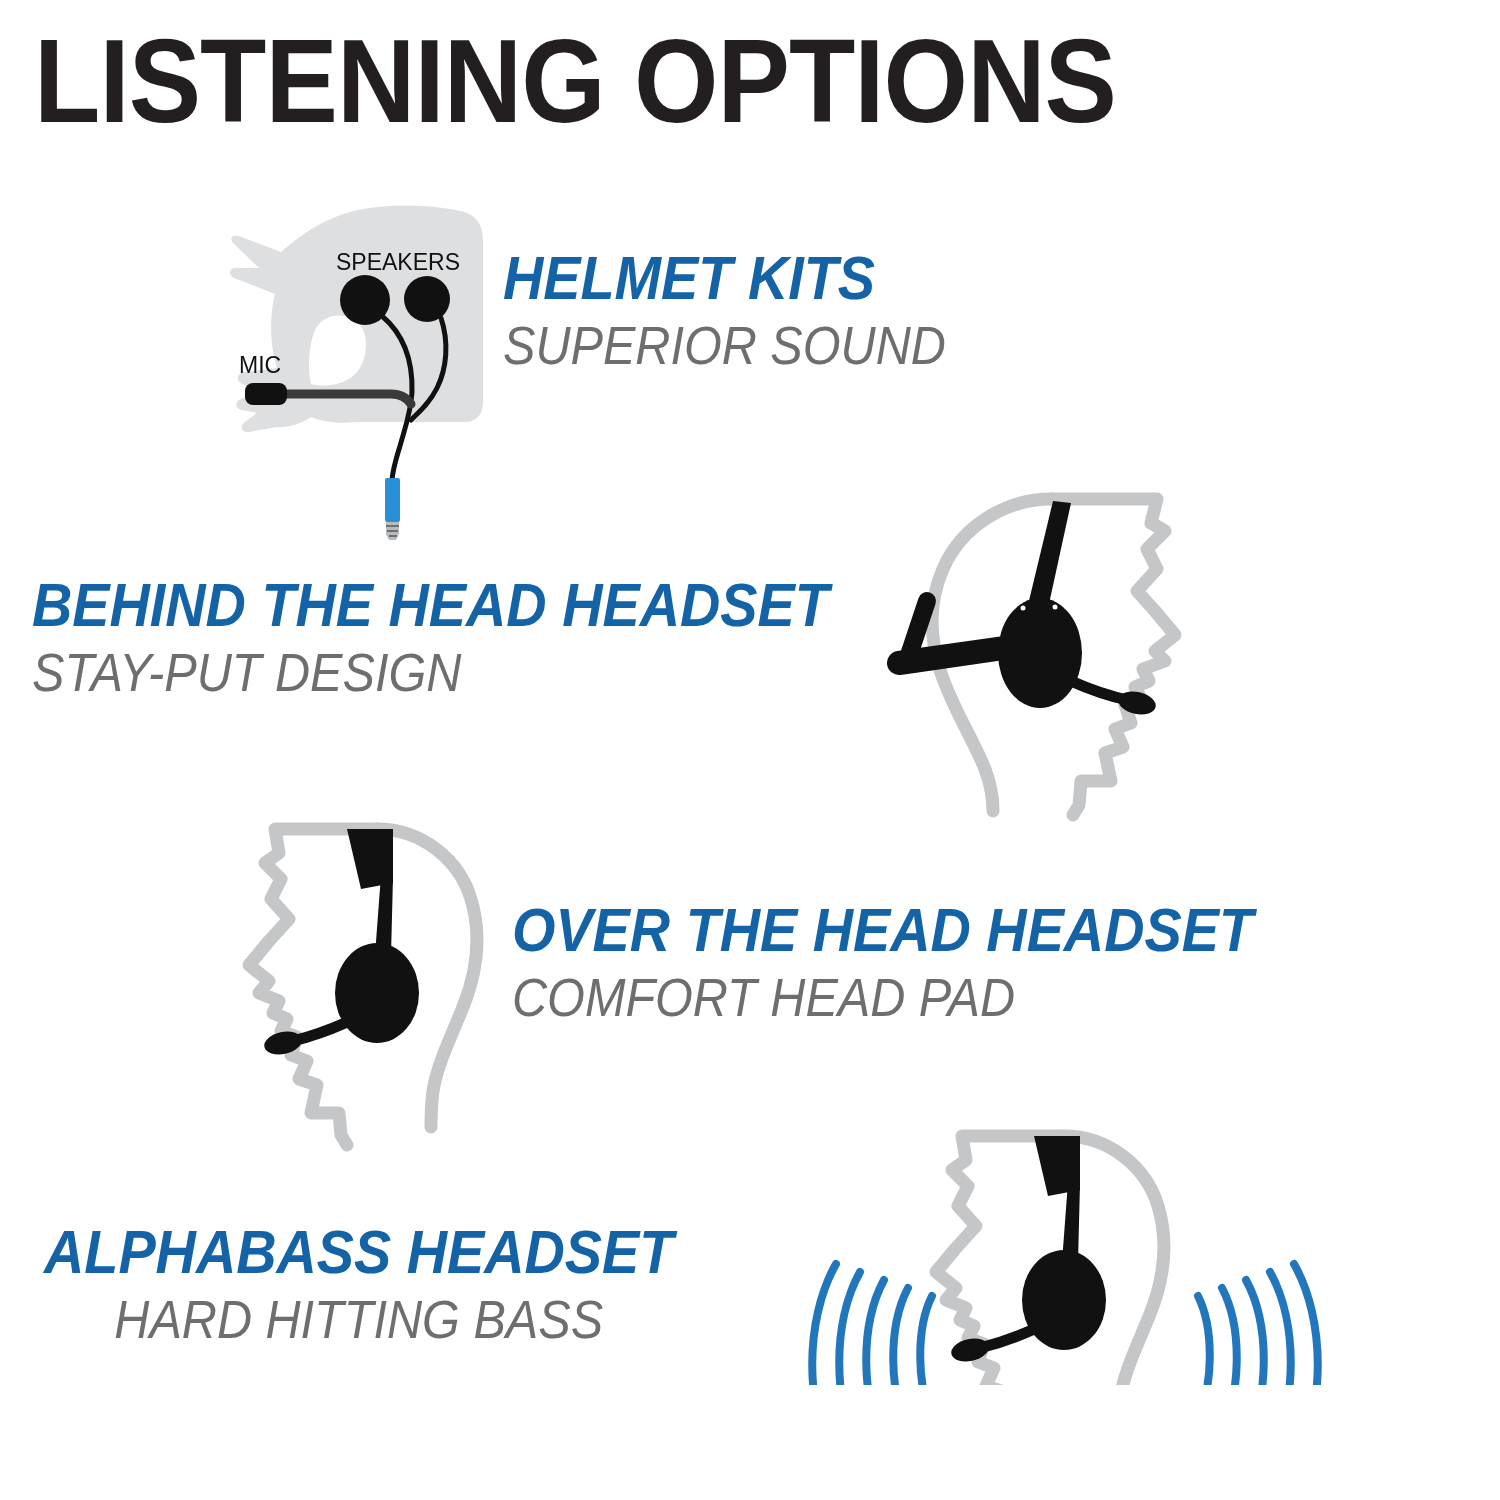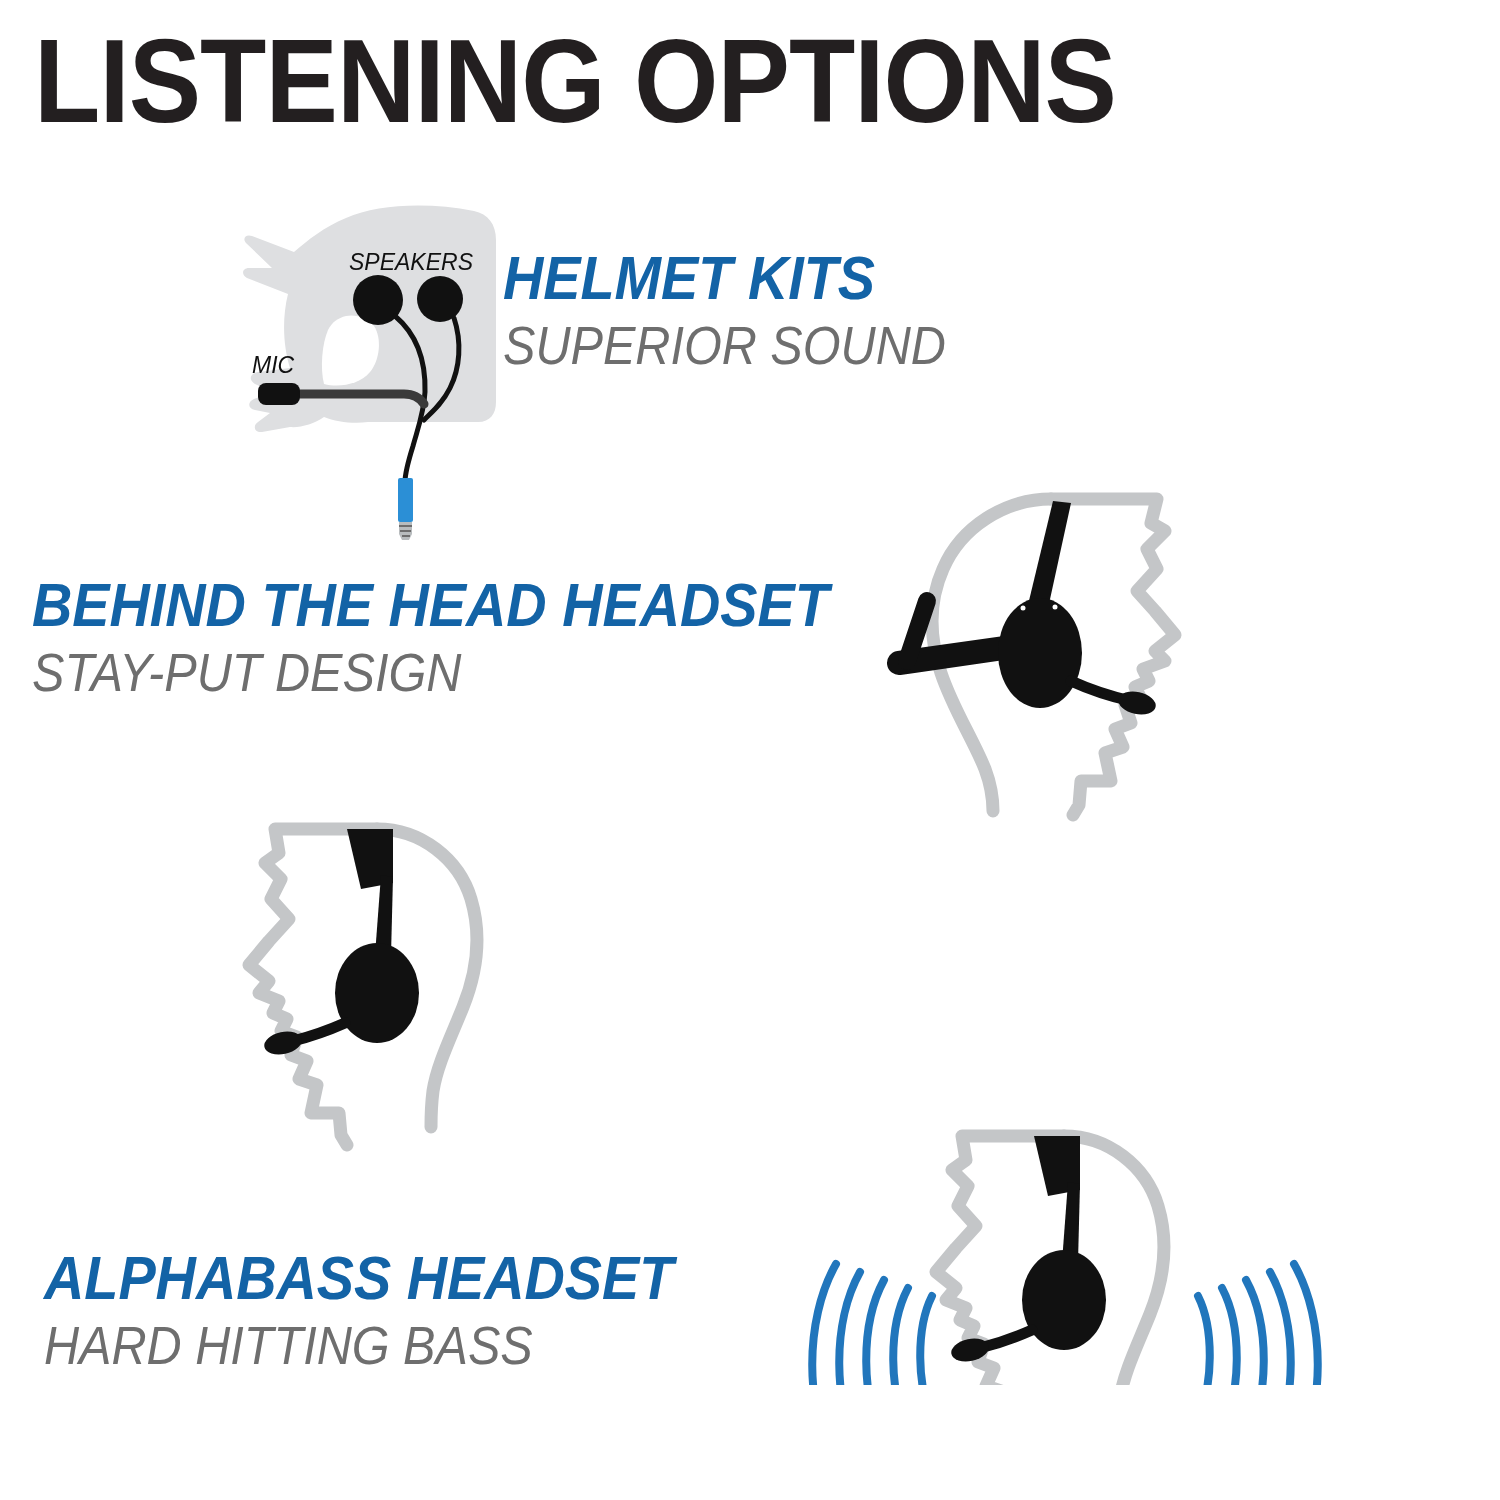--- a/index.html
+++ b/index.html
@@ -64,27 +64,27 @@
     transform: scaleX(0.90);
     transform-origin: left top;
     white-space: nowrap;
     margin-top: 6px;
   }
 
   
   #text-helmet     { left: 503px; top: 246px; }
   #text-behind     { left: 32px;  top: 573px; }
   #text-over       { left: 512px; top: 898px; }
-  #text-alphabass  { left: 44px;  top: 1246px; }
+  #text-alphabass  { left: 44px;  top: 1220px; text-align: center; }
 
   
   .graphic {
     position: absolute;
   }
-  #gfx-helmet   { left: 228px;  top: 196px;  width: 300px;  height: 350px; font-style: italic; }
+  #gfx-helmet   { left: 215px;  top: 196px;  width: 300px;  height: 350px; }
   #gfx-behind   { left: 875px;  top: 485px;  width: 350px;  height: 340px; }
   #gfx-over     { left: 215px;  top: 815px;  width: 330px;  height: 330px; }
   #gfx-alpha    { left: 780px;  top: 1120px; width: 570px;  height: 360px; }
 
   .graphic svg { display: block; width: 100%; height: 100%; overflow: visible; }
 
   .lbl {
     font-family: "Liberation Sans", sans-serif;
     font-size: 23px;
     fill: #111111;
@@ -219,20 +219,24 @@
 
       <path d="M 166 60 L 178 62 L 176 140 L 160 140 Z" fill="#111111"></path>
 
       <ellipse cx="162" cy="178" rx="42" ry="50" fill="#111111"></ellipse>
 
       <path d="M 130 208 C 112 216, 94 222, 78 226" stroke="#111111" stroke-width="11" fill="none" stroke-linecap="round"></path>
       <ellipse cx="68" cy="228" rx="19" ry="11" transform="rotate(-12 68 228)" fill="#111111"></ellipse>
     </svg>
   </div>
 
+  <div class="block-text" id="text-over">
+    <div class="head-line">OVER THE HEAD HEADSET</div>
+    <div class="sub-line">COMFORT HEAD PAD</div>
+  </div>
 
   <div class="block-text" id="text-alphabass">
     <div class="head-line">ALPHABASS HEADSET</div>
     <div class="sub-line">HARD HITTING BASS</div>
   </div>
 
   <div class="graphic" id="gfx-alpha">
     <svg viewBox="0 0 570 360" xmlns="http://www.w3.org/2000/svg">
 
       <g fill="none" stroke="#2176BC" stroke-linecap="round">

